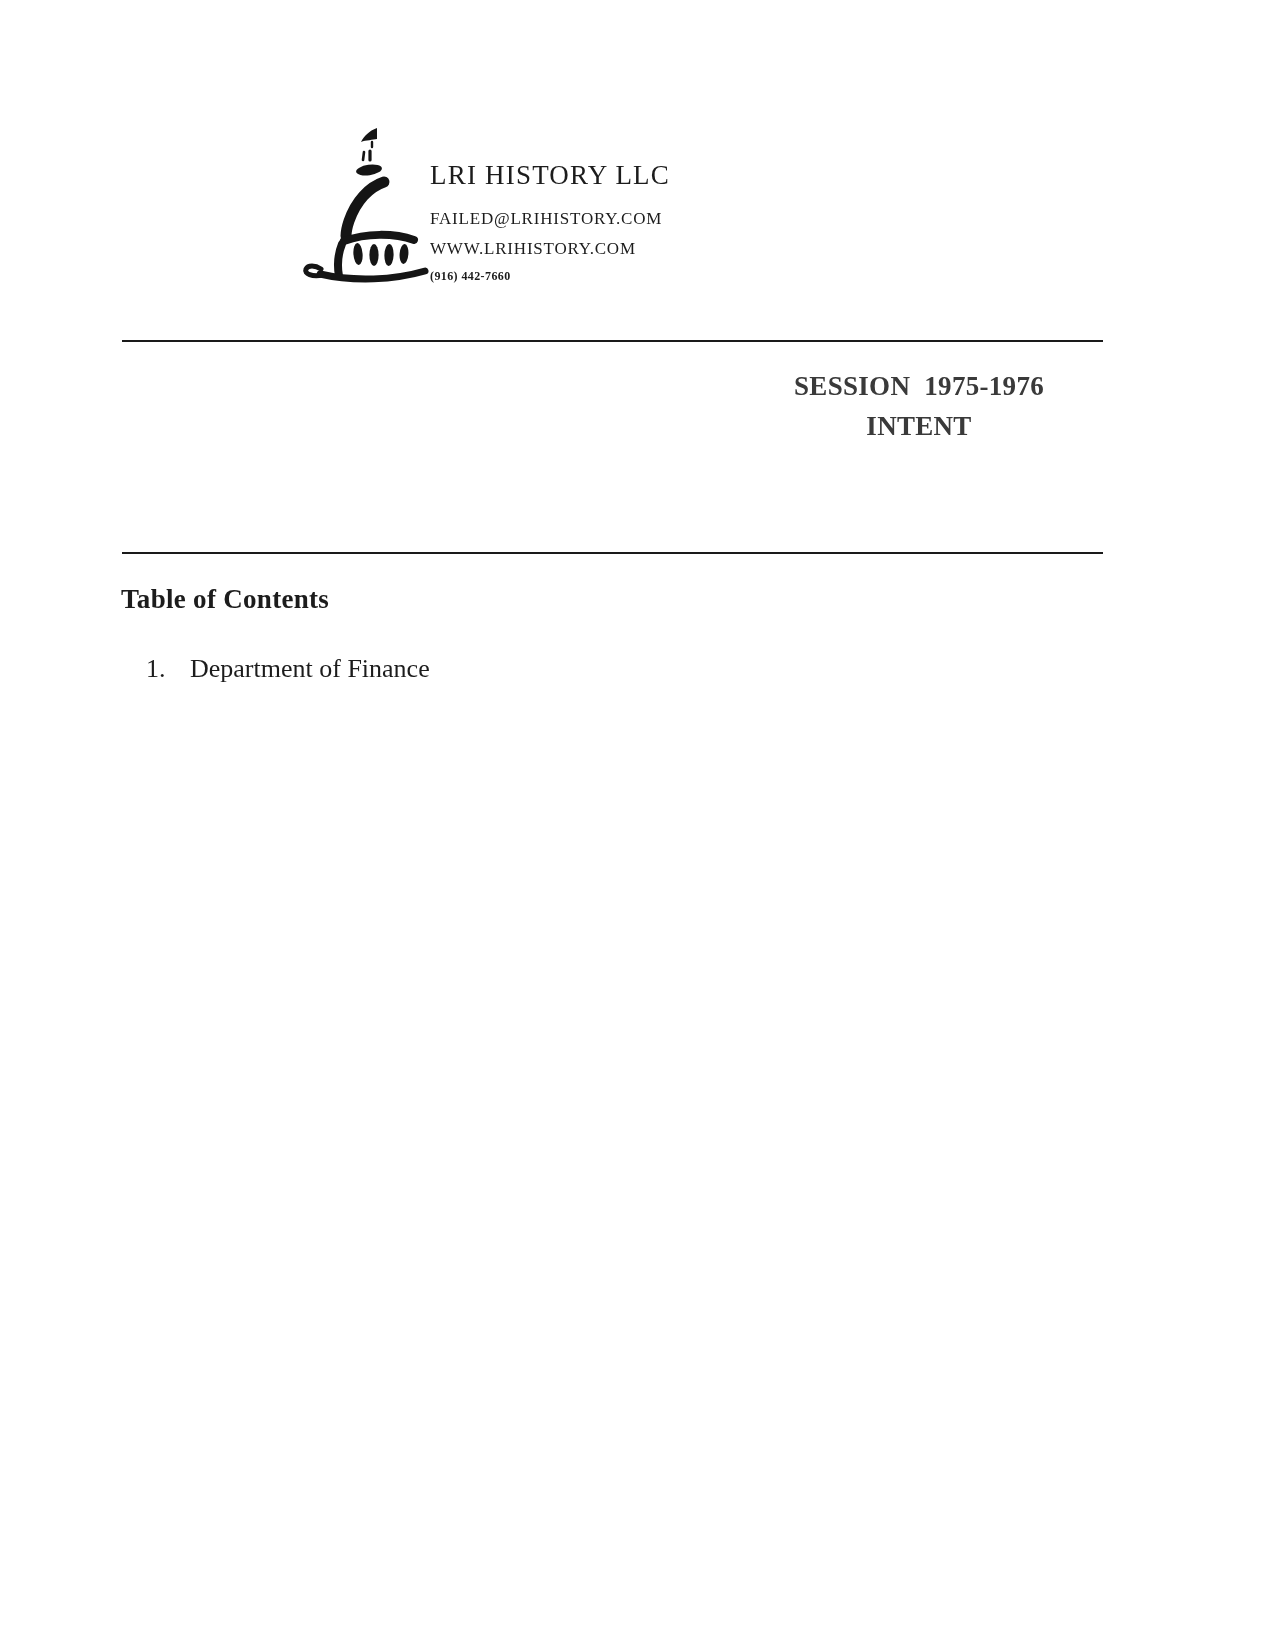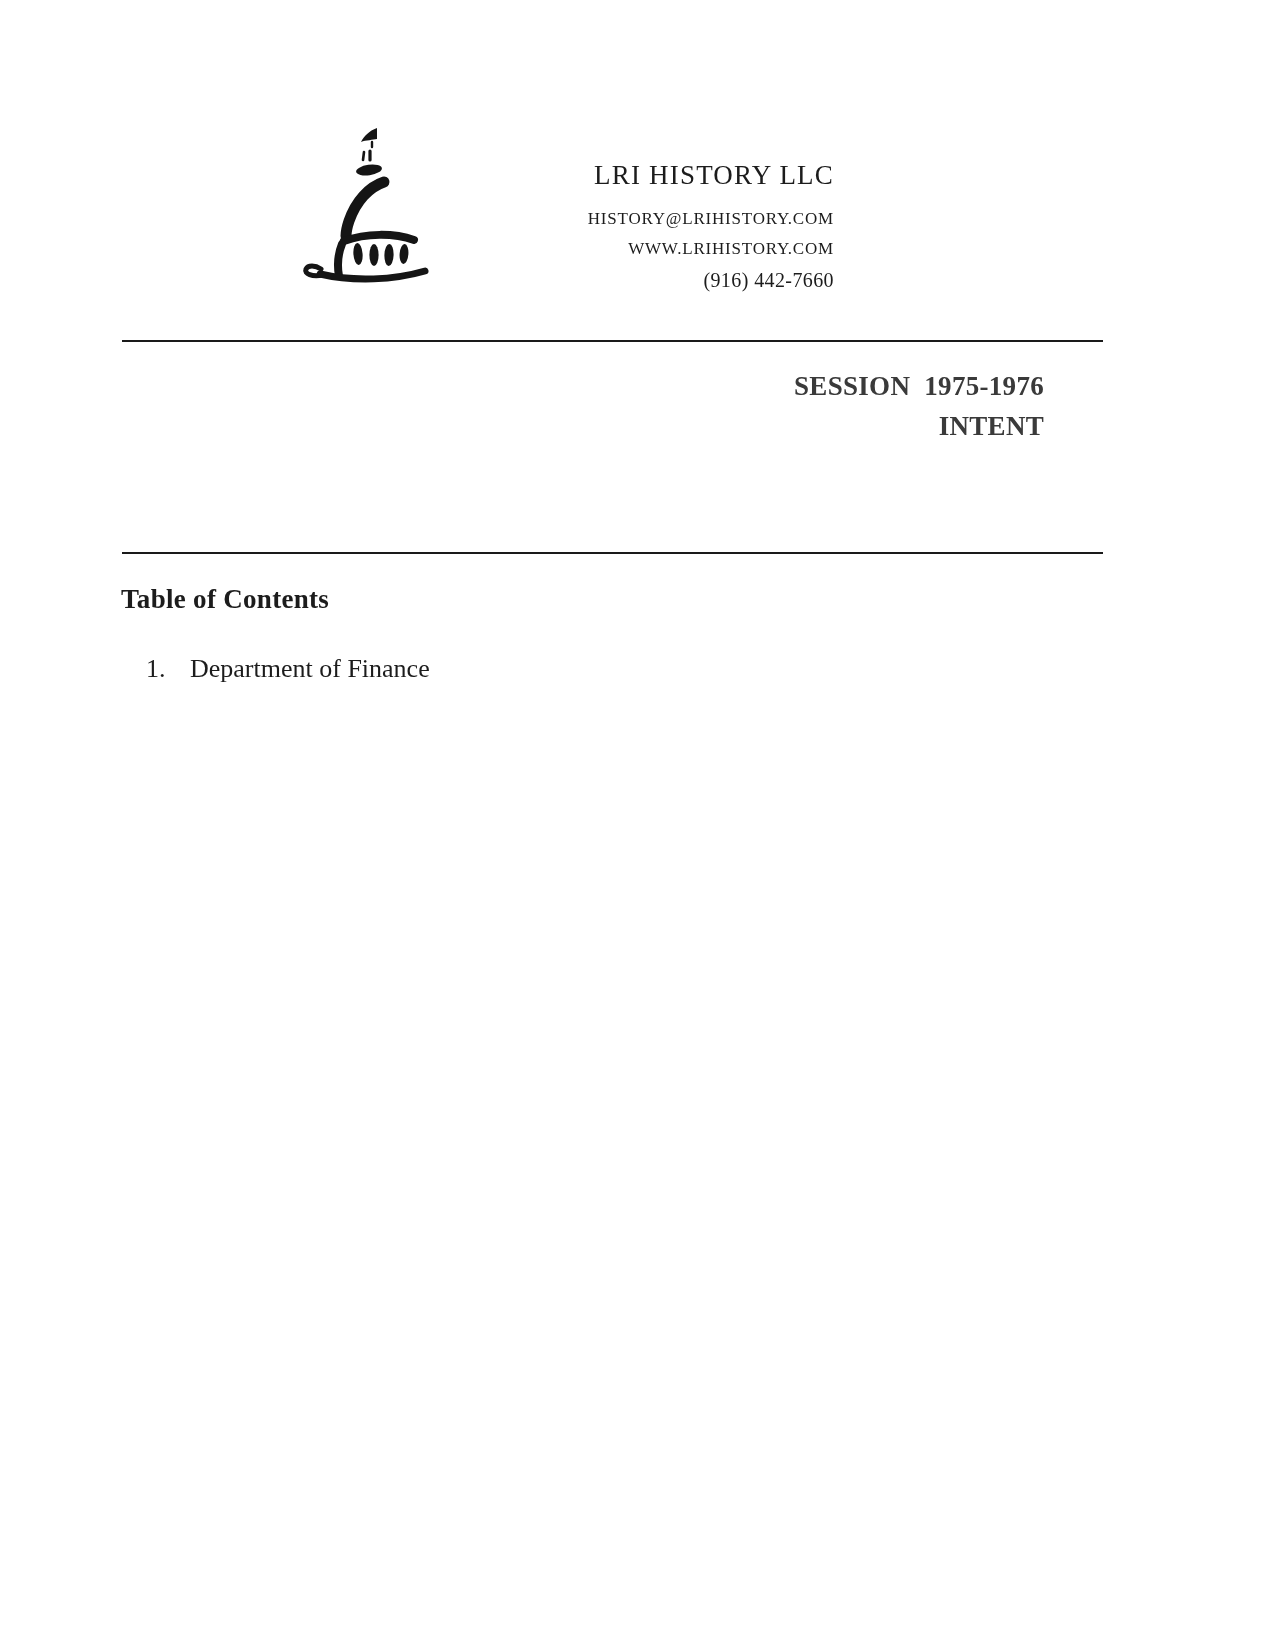--- a/index.html
+++ b/index.html
@@ -24,62 +24,63 @@
     top: 124px;
     width: 154px;
     height: 162px;
   }
 
   
   .head-line {
     position: absolute;
     left: 430px;
     width: 404px;
-    text-align: right;
+    text-align: left;
     color: var(--ink, #1c1c1c);
   }
   .company {
     top: 160px;
     font-size: 27px;
     letter-spacing: 1.2px;
   }
   .email {
     top: 209px;
     font-size: 17px;
     letter-spacing: 0.8px;
   }
   .website {
     top: 239px;
     font-size: 17px;
     letter-spacing: 0.8px;
     font-family: Liberation Serif, serif;
   }
   .phone {
     top: 269px;
-    font-size: 20px;
+    font-size: 12px;
     letter-spacing: 0.4px;
+    font-weight: bold;
   }
 
   
   .rule {
     position: absolute;
     left: 122px;
     width: 981px;
     height: 2px;
     background: var(--rule, #1a1a1a);
   }
   .rule-1 { top: 340px; }
   .rule-2 { top: 552px; }
 
   
   .session {
     position: absolute;
     top: 366px;
     right: 232px;
-    text-align: right;
+    text-align: center;
     font-weight: bold;
     font-size: 27px;
     line-height: 40px;
     color: var(--session-ink, #3a3a3a);
     letter-spacing: 0.3px;
   }
   .session-line { white-space: pre; }
 
   
   .toc-title {
@@ -131,21 +132,21 @@
       <ellipse cx="82" cy="131" rx="4.6" ry="11" fill="#151515" stroke="none"></ellipse>
       <ellipse cx="97" cy="131" rx="4.6" ry="11" fill="#151515" stroke="none" transform="rotate(2 97 131)"></ellipse>
       <ellipse cx="112" cy="130" rx="4.4" ry="10" fill="#151515" stroke="none" transform="rotate(4 112 130)"></ellipse>
 
       <path d="M 28 150 C 62 158 102 156 133 147" stroke-width="7"></path>
       <path d="M 31 151 C 20 153 12 150 14 145 C 16 141 23 141 29 145" stroke-width="5"></path>
     </g>
   </svg>
 
   <div class="head-line company">LRI HISTORY LLC</div>
-  <div class="head-line email">HISTORY@LRIHISTORY.COM</div>
+  <div class="head-line email">FAILED@LRIHISTORY.COM</div>
   <div class="head-line website">WWW.LRIHISTORY.COM</div>
   <div class="head-line phone">(916) 442-7660</div>
 
   <div class="rule rule-1"></div>
 
   <div class="session">
     <div class="session-line">SESSION  1975-1976</div>
     <div class="session-line">INTENT</div>
   </div>
 

